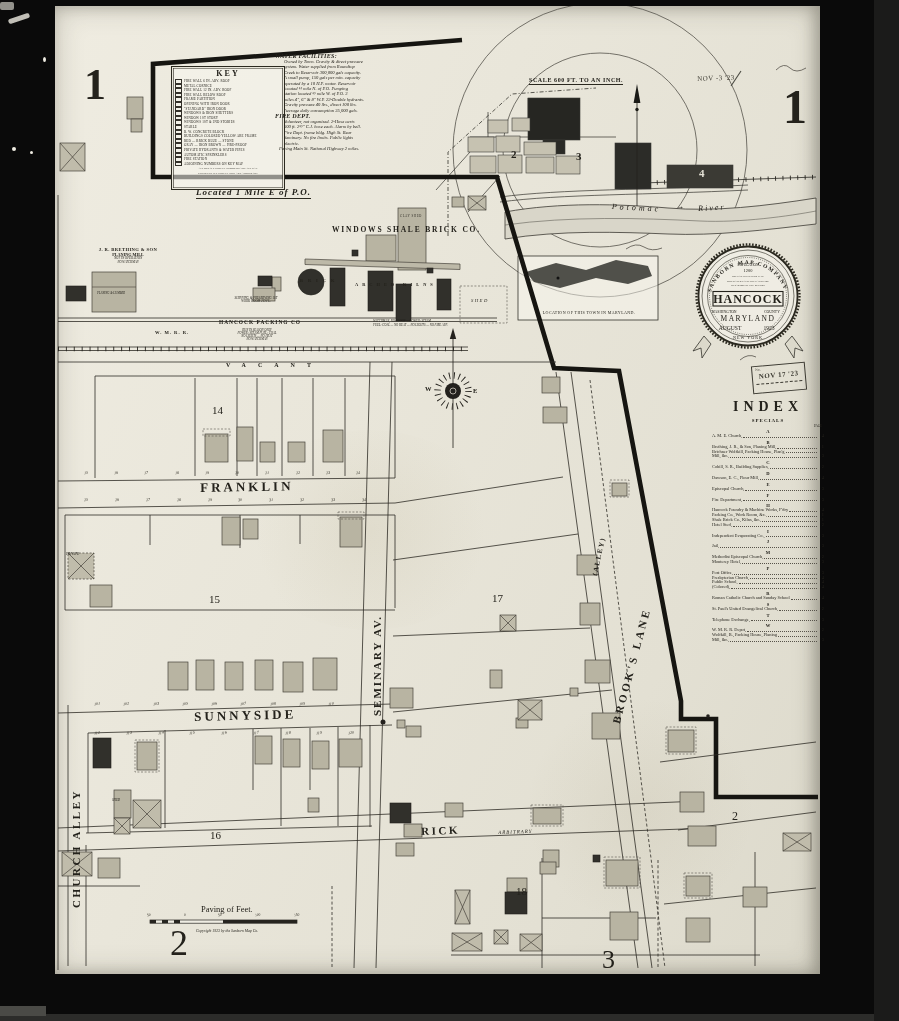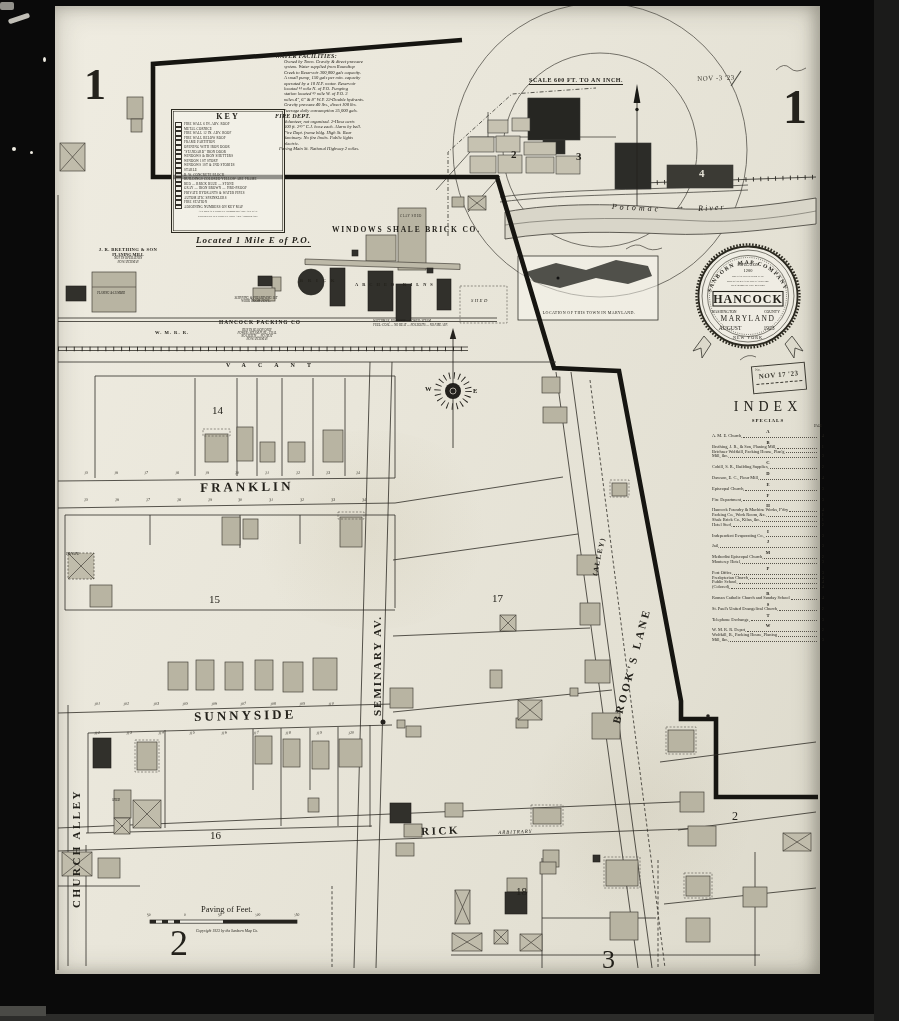--- a/index.html
+++ b/index.html
@@ -12,33 +12,33 @@
   .stain{position:absolute;border-radius:50%;pointer-events:none;}
   svg{position:absolute;left:0;top:0;}
   .lbl{position:absolute;white-space:nowrap;color:#24221c;line-height:1.05;transform-origin:left top;}
   .sc{font-weight:bold;}
   .it{font-style:italic;}
   .ctr{text-align:center;}
   .u{border-bottom:1px solid #2a281f;padding-bottom:1px;}
   
   #keybox{position:absolute;left:171px;top:66px;width:114px;height:124px;border:1.6px solid #2b291f;
           box-shadow:inset 0 0 0 1px #e9e6da, inset 0 0 0 1.6px #2b291f;background:rgba(248,246,238,.55);
-          padding:2px 3px;box-sizing:border-box;overflow:hidden;margin-top:43px;}
+          padding:2px 3px;box-sizing:border-box;overflow:hidden;}
   #keybox .kt{text-align:center;font-weight:bold;font-size:8px;letter-spacing:2px;margin-bottom:1px;}
   .key-line{font-size:3.2px;line-height:4.2px;letter-spacing:.2px;white-space:nowrap;}
   .key-line::before{content:"";display:inline-block;width:5px;height:2.6px;border:.6px solid #34312a;margin-right:2px;vertical-align:middle;}
   .key-foot{font-size:2.8px;line-height:3.6px;text-align:center;margin-top:1px;}
   
   #report{position:absolute;left:275px;top:53px;width:172px;}
   #report .rt{font-size:6px;font-weight:bold;font-style:italic;letter-spacing:.3px;}
   #report .rl{font-size:4.6px;line-height:5.4px;font-style:italic;margin-left:9px;white-space:nowrap;}
   #report .pv{font-size:4.6px;line-height:6px;font-style:italic;margin-left:4px;}
   
   #index{position:absolute;left:712px;top:399px;width:112px;}
-  #index .ix-title{text-align:center;font-size:14px;font-weight:normal;letter-spacing:5px;}
+  #index .ix-title{text-align:center;font-size:14px;font-weight:bold;letter-spacing:5px;}
   #index .ix-sub{text-align:center;font-size:5px;font-weight:bold;letter-spacing:1px;margin-top:3px;}
   #index .ix-page{text-align:right;font-size:3.2px;margin:1px 2px 1px 0;}
   .ix-letter{text-align:center;font-size:4.6px;font-weight:bold;line-height:5px;margin-top:1px;}
   .ix-row{display:flex;align-items:flex-end;font-size:4.4px;line-height:4.8px;}
   .ix-row .t{white-space:nowrap;}
   .ix-row .dots{flex:1;border-bottom:1px dotted #57534a;margin:0 1px 1px 1px;min-width:2px;}
   .ix-row .p{width:6px;text-align:right;}
   
   .strip{position:absolute;display:flex;justify-content:space-between;font-size:4px;font-style:italic;color:#2c2a22;}
   .strip span{transform:rotate(-8deg);}
@@ -350,21 +350,21 @@
       </g>
       <path d="M731,86 L741,71" stroke="#4a4a42" stroke-width="1.1"></path>
 
       <circle cx="383" cy="722" r="2.5" fill="#23211d"></circle>
       <circle cx="708" cy="716" r="1.8" fill="#23211d"></circle>
     </g>
   </svg>
 
   <div class="lbl" style="left:84px;top:62px;font-size:44px;font-weight:bold;">1</div>
   <div class="lbl" style="left:783px;top:82px;font-size:48px;font-weight:bold;">1</div>
-  <div class="lbl it u" style="left:196px;top:188px;font-size:9px;font-weight:bold;letter-spacing:1px;margin-top:48px;">Located 1 Mile E of P.O.</div>
+  <div class="lbl it u" style="left:196px;top:188px;font-size:9px;font-weight:bold;letter-spacing:1px;">Located 1 Mile E of P.O.</div>
   <div class="lbl" style="left:697px;top:76px;font-size:7px;color:#3c3a32;letter-spacing:.5px;transform:rotate(-2deg);">NOV -3 '23</div>
   <div class="lbl u" style="left:529px;top:77px;font-size:6px;font-weight:bold;letter-spacing:.6px;">SCALE 600 FT. TO AN INCH.</div>
 
   <div class="lbl" style="left:511px;top:149px;font-size:11px;font-weight:bold;">2</div>
   <div class="lbl" style="left:576px;top:151px;font-size:11px;font-weight:bold;">3</div>
   <div class="lbl" style="left:699px;top:168px;font-size:11px;font-weight:bold;color:#e3e0d4;">4</div>
   <div class="lbl it" style="left:612px;top:203px;font-size:8px;letter-spacing:3px;transform:rotate(3deg);">Potomac</div>
   <div class="lbl" style="left:676px;top:203px;font-size:8px;transform:rotate(-2deg);">→</div>
   <div class="lbl it" style="left:698px;top:205px;font-size:8px;letter-spacing:2px;transform:rotate(-3deg);">River</div>
 

